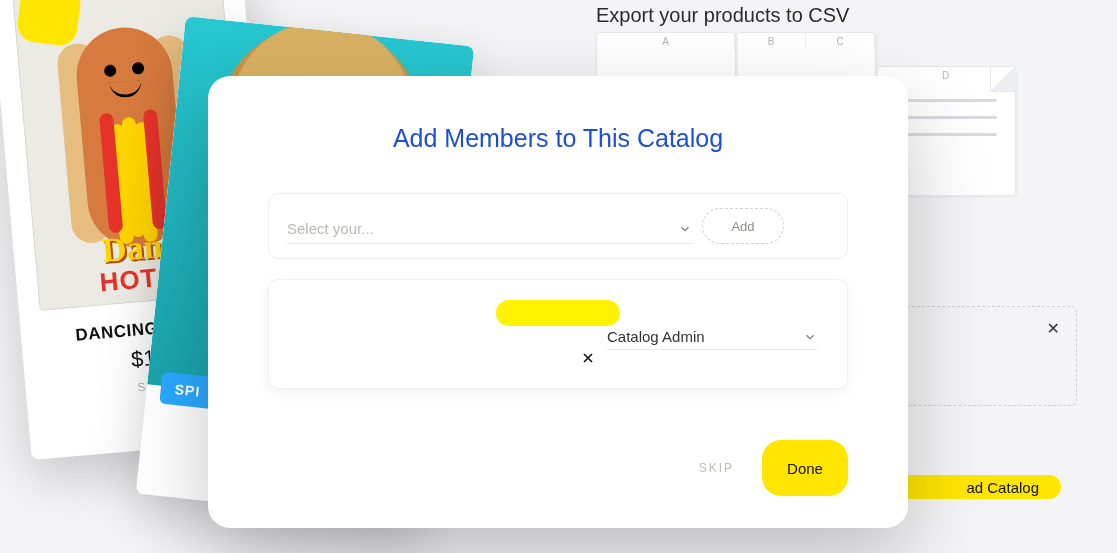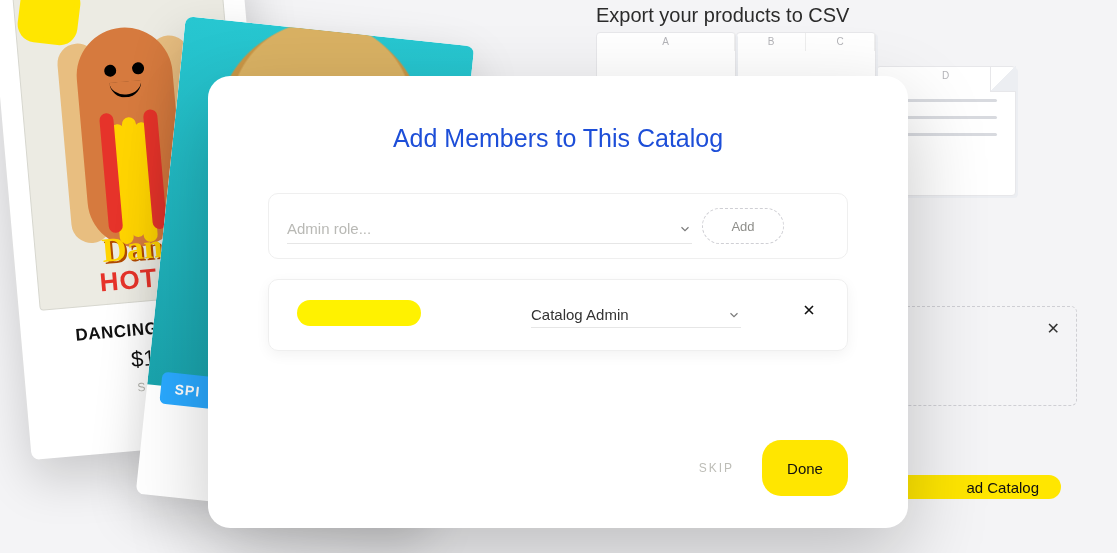--- a/index.html
+++ b/index.html
@@ -160,22 +160,23 @@
   .fld-text { font-size: 15px; color: #b9b9b5; flex: 1; }
   .chev { width: 14px; height: 14px; color: #7a7a7a; }
   .add-btn {
     width: 82px; height: 36px; border: 1px dashed #cfcfd4; border-radius: 18px;
     display: flex; align-items: center; justify-content: center;
     font-size: 13px; color: #8e8e8a; background: #fff;
   }
 
   .member-card {
     margin-top: 20px; border: 1px solid #efefef; border-radius: 10px;
-    padding: 22px 30px; display: flex; 
+    padding: 22px 30px; display: flex; align-items: center;
     box-shadow: 0 4px 14px rgba(0,0,0,.05);
+    flex-direction: column;
   }
   .redact {
     width: 120px; height: 22px; background: #fff200; border-radius: 11px;
     box-shadow: 0 0 0 2px #fff200;
   }
   .role-fld {
     margin-left: auto; width: 210px; border-bottom: 1px solid #e6e6e6;
     display: flex; align-items: center; padding: 4px 0;
     font-size: 15px; color: #333;
   }
@@ -251,21 +252,21 @@
 
 <div class="upload-catalog">
   <span>ad Catalog</span>
 </div>
 
 <div class="modal">
   <div class="modal-title">Add Members to This Catalog</div>
 
   <div class="add-row">
     <div class="fld" style="flex:0.9">
-      <span class="fld-text">Admin role...</span>
+      <span class="fld-text">Select your...</span>
       <svg class="chev" viewBox="0 0 24 24">
           <path d="M6 9l6 6 6-6" fill="none" stroke="currentColor" stroke-width="2"></path>
         </svg>
     </div>
     <div class="add-btn">
       <span>Add</span>
     </div>
   </div>
 
   <div class="member-card">

